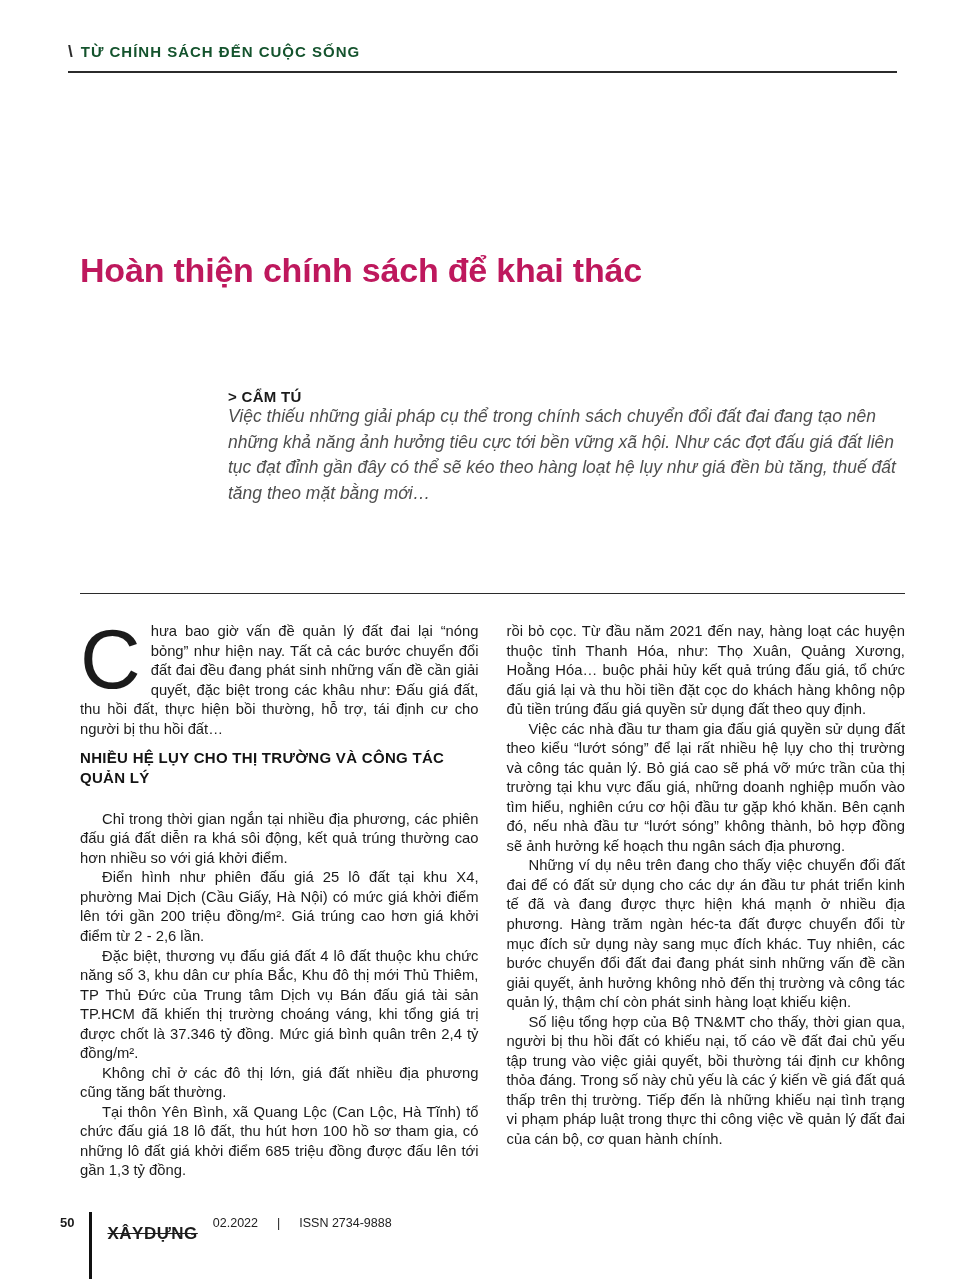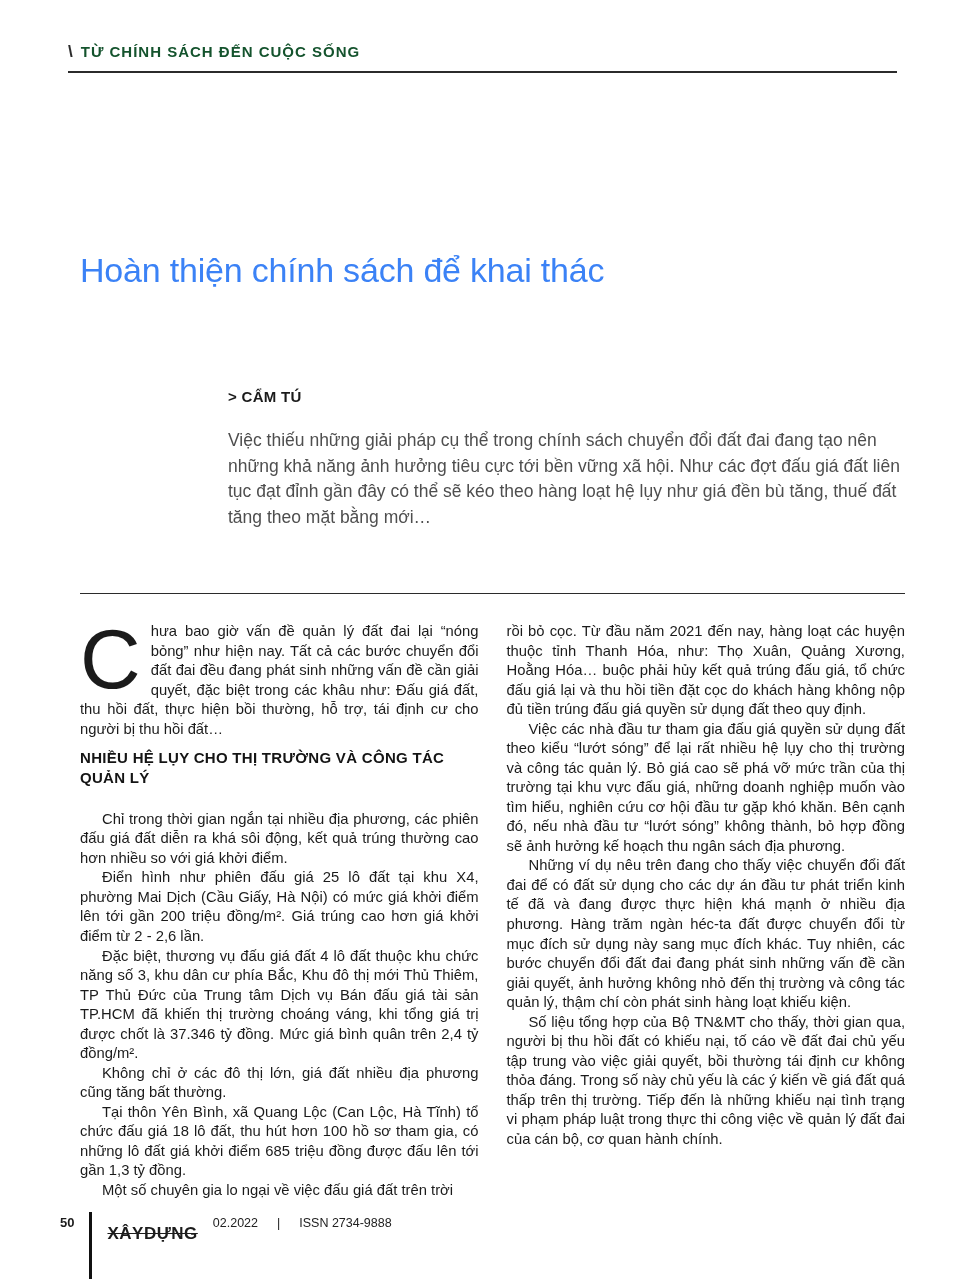--- a/index.html
+++ b/index.html
@@ -34,42 +34,43 @@
     font-size: 15px;
     letter-spacing: 1px;
     color: #14532d;
   }
   .title {
     position: absolute;
     left: 80px;
     top: 247px;
     width: 760px;
     font-size: 34px;
-    font-weight: 400;
+    font-weight: 700;
     line-height: 1.4;
     letter-spacing: -0.2px;
-    color: #3b82f6;
+    color: #be185d;
   }
   .byline {
     position: absolute;
     left: 228px;
     top: 388px;
     font-size: 15px;
     font-weight: 700;
     color: #1a1a1a;
     letter-spacing: 0.3px;
   }
   .lead {
     position: absolute;
     left: 228px;
-    top: 428px;
+    top: 404px;
     width: 678px;
     font-size: 17.5px;
     line-height: 1.47;
     color: #4e4e4e;
+    font-style: italic;
   }
   .divider {
     position: absolute;
     left: 80px;
     top: 593px;
     width: 825px;
     border-top: 1.5px solid #2b2b2b;
   }
   .columns {
     position: absolute;
@@ -163,21 +164,20 @@
     <div class="col">
       <p class="no-indent">
         <span class="dropcap">C</span><span>hưa bao giờ vấn đề quản lý đất đai lại “nóng bỏng” như hiện nay. Tất cả các bước chuyển đổi đất đai đều đang phát sinh những vấn đề cần giải quyết, đặc biệt trong các khâu như: Đấu giá đất, thu hồi đất, thực hiện bồi thường, hỗ trợ, tái định cư cho người bị thu hồi đất…</span>
       </p>
       <p class="subhead">NHIỀU HỆ LỤY CHO THỊ TRƯỜNG VÀ CÔNG TÁC QUẢN LÝ</p>
       <p>Chỉ trong thời gian ngắn tại nhiều địa phương, các phiên đấu giá đất diễn ra khá sôi động, kết quả trúng thường cao hơn nhiều so với giá khởi điểm.</p>
       <p>Điển hình như phiên đấu giá 25 lô đất tại khu X4, phường Mai Dịch (Cầu Giấy, Hà Nội) có mức giá khởi điểm lên tới gần 200 triệu đồng/m². Giá trúng cao hơn giá khởi điểm từ 2 - 2,6 lần.</p>
       <p>Đặc biệt, thương vụ đấu giá đất 4 lô đất thuộc khu chức năng số 3, khu dân cư phía Bắc, Khu đô thị mới Thủ Thiêm, TP Thủ Đức của Trung tâm Dịch vụ Bán đấu giá tài sản TP.HCM đã khiến thị trường choáng váng, khi tổng giá trị được chốt là 37.346 tỷ đồng. Mức giá bình quân trên 2,4 tỷ đồng/m².</p>
       <p>Không chỉ ở các đô thị lớn, giá đất nhiều địa phương cũng tăng bất thường.</p>
       <p>Tại thôn Yên Bình, xã Quang Lộc (Can Lộc, Hà Tĩnh) tổ chức đấu giá 18 lô đất, thu hút hơn 100 hồ sơ tham gia, có những lô đất giá khởi điểm 685 triệu đồng được đấu lên tới gần 1,3 tỷ đồng.</p>
-      <p>Một số chuyên gia lo ngại về việc đấu giá đất trên trời</p>
     </div>
 
     <div class="col">
       <p class="no-indent">rồi bỏ cọc. Từ đầu năm 2021 đến nay, hàng loạt các huyện thuộc tỉnh Thanh Hóa, như: Thọ Xuân, Quảng Xương, Hoằng Hóa… buộc phải hủy kết quả trúng đấu giá, tổ chức đấu giá lại và thu hồi tiền đặt cọc do khách hàng không nộp đủ tiền trúng đấu giá quyền sử dụng đất theo quy định.</p>
       <p>Việc các nhà đầu tư tham gia đấu giá quyền sử dụng đất theo kiểu “lướt sóng” để lại rất nhiều hệ lụy cho thị trường và công tác quản lý. Bỏ giá cao sẽ phá vỡ mức trần của thị trường tại khu vực đấu giá, những doanh nghiệp muốn vào tìm hiểu, nghiên cứu cơ hội đầu tư gặp khó khăn. Bên cạnh đó, nếu nhà đầu tư “lướt sóng” không thành, bỏ hợp đồng sẽ ảnh hưởng kế hoạch thu ngân sách địa phương.</p>
       <p>Những ví dụ nêu trên đang cho thấy việc chuyển đổi đất đai để có đất sử dụng cho các dự án đầu tư phát triển kinh tế đã và đang được thực hiện khá mạnh ở nhiều địa phương. Hàng trăm ngàn héc-ta đất được chuyển đổi từ mục đích sử dụng này sang mục đích khác. Tuy nhiên, các bước chuyển đổi đất đai đang phát sinh những vấn đề cần giải quyết, ảnh hưởng không nhỏ đến thị trường và công tác quản lý, thậm chí còn phát sinh hàng loạt khiếu kiện.</p>
       <p>Số liệu tổng hợp của Bộ TN&amp;MT cho thấy, thời gian qua, người bị thu hồi đất có khiếu nại, tố cáo về đất đai chủ yếu tập trung vào việc giải quyết, bồi thường tái định cư không thỏa đáng. Trong số này chủ yếu là các ý kiến về giá đất quá thấp trên thị trường. Tiếp đến là những khiếu nại tình trạng vi phạm pháp luật trong thực thi công việc về quản lý đất đai của cán bộ, cơ quan hành chính.</p>
     </div>
 
   </div>

